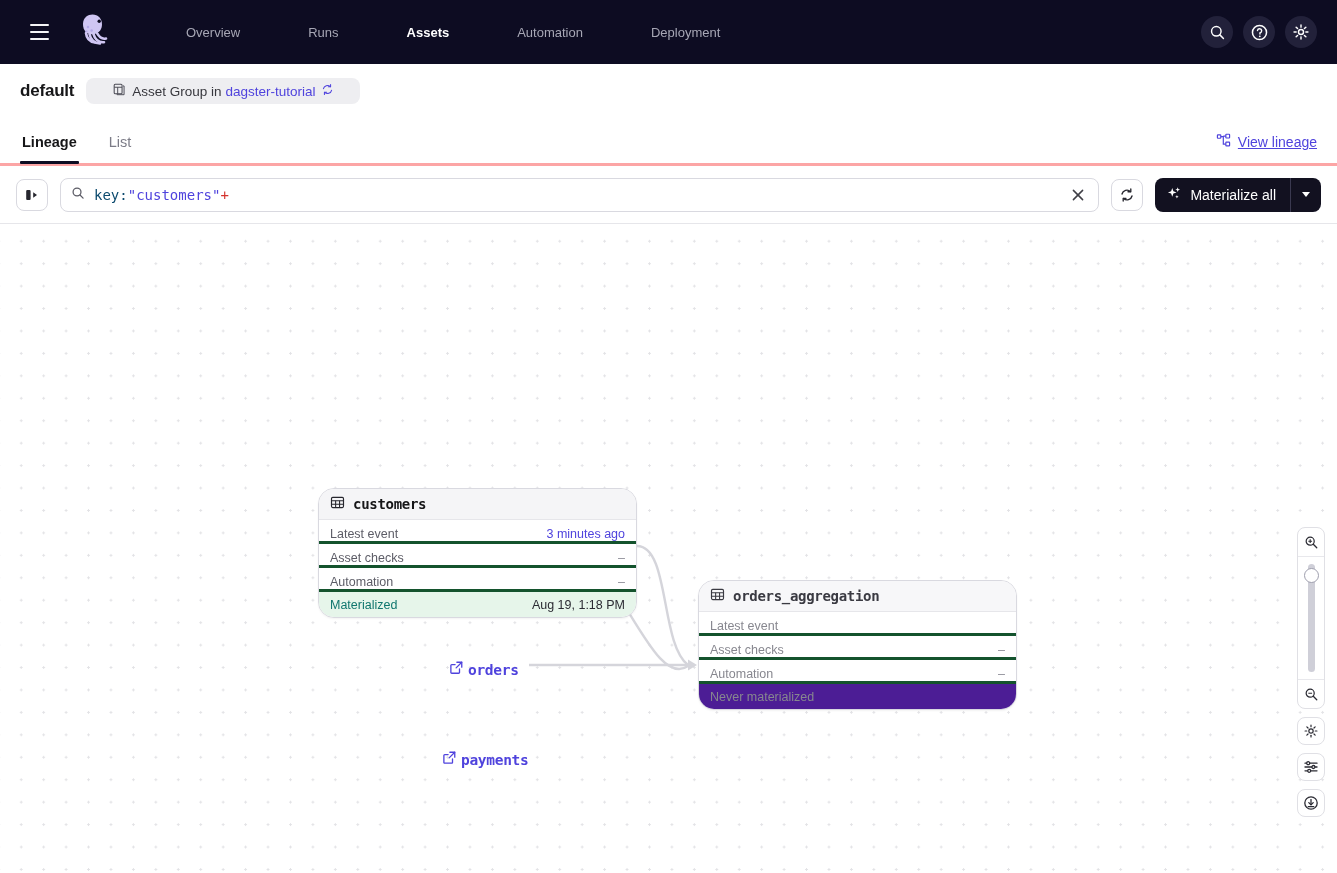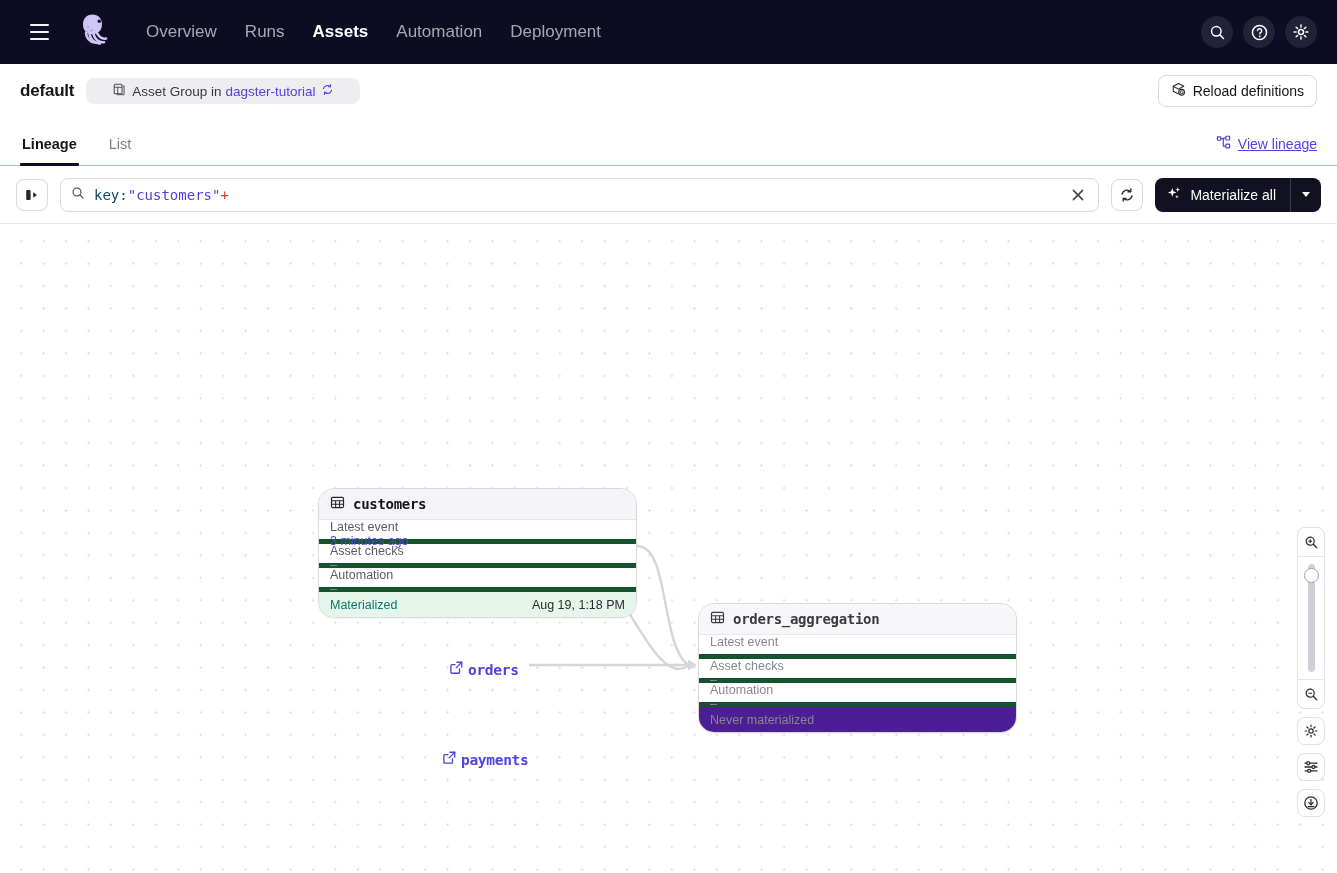--- a/index.html
+++ b/index.html
@@ -14,40 +14,40 @@
   
   .topnav {
     height: 64px; background: #0d0c22; display: flex; align-items: center;
     padding: 0 16px; position: relative;
   }
   .hamburger { width: 34px; height: 34px; display: flex; flex-direction: column;
     justify-content: center; align-items: center; gap: 5px; cursor: pointer; margin-left: 6px;}
   .hamburger span { display: block; width: 19px; height: 2px; background: #f5f5f7; border-radius: 1px; }
   .logo { width: 46px; height: 46px; margin-left: 12px; display: flex; align-items: center; justify-content: center; }
   .navlinks { display: flex; align-items: center; gap: 28px; margin-left: 32px; }
-  .navlink { color: #a7a7b5; font-size: 17px; cursor: pointer; white-space: nowrap; }
+  .navlink { color: #a7a7b5; font-size: 13px; cursor: pointer; white-space: nowrap; margin-left: 40px; }
   .navlink.active { color: #ffffff; font-weight: 700; }
   .nav-right { position: absolute; right: 20px; top: 0; height: 64px; display: flex; align-items: center; gap: 10px; }
   .circ-btn { width: 32px; height: 32px; border-radius: 50%; background: #22213a;
     display: flex; align-items: center; justify-content: center; cursor: pointer; }
 
   
   .crumbrow { height: 54px; background: #fff; display: flex; align-items: center;
     padding: 0 20px; position: relative; }
   .crumb-title { font-size: 17px; font-weight: 700; color: #161618; letter-spacing: -0.2px; }
   .pill { display: flex; align-items: center; gap: 6px; background: #eeeef1;
     border-radius: 8px; padding: 4px 26px; margin-left: 12px; cursor: pointer; }
   .pill-text { font-size: 13.5px; color: #37373d; white-space: nowrap; }
   .pill-link { color: #4f43dd; }
   .reload-btn { position: absolute; right: 20px; top: 11px; display: flex; align-items: center; gap: 7px;
     border: 1px solid #d9d9e0; border-radius: 8px; height: 32px; padding: 0 12px;
     background: #fff; cursor: pointer; font-size: 14px; color: #161618; }
 
   
-  .tabsrow { height: 48px; border-bottom: 1px solid #fca5a5; display: flex;
+  .tabsrow { height: 48px; border-bottom: 3px solid #fca5a5; display: flex;
     align-items: flex-end; padding: 0 20px; position: relative; background: #fff; }
   .tab { font-size: 14.5px; color: #7c7c87; padding: 0 2px 13px 2px; margin-right: 28px;
     cursor: pointer; position: relative; }
   .tab.active { color: #161618; font-weight: 700; }
   .tab.active::after { content: ""; position: absolute; left: 0; right: 0; bottom: -1px;
     height: 3px; background: #0d0c22; border-radius: 1px; }
   .viewlineage { position: absolute; right: 20px; bottom: 12px; display: flex;
     align-items: center; gap: 7px; color: #4f43dd; font-size: 14px; cursor: pointer; text-decoration: underline; }
 
   
@@ -78,22 +78,22 @@
     background-size: 22.45px 22.45px; background-position: 10px 6px; overflow: hidden; }
   .edges { position: absolute; inset: 0; pointer-events: none; }
 
   
   .node { position: absolute; border: 1px solid #d9d9e0; border-radius: 16px;
     background: #fff; box-shadow: 0 1px 2px rgba(0,0,0,.05); overflow: hidden; cursor: pointer; }
   .node-head { display: flex; align-items: center; gap: 8px; height: 31px; padding: 0 11px;
     background: #f5f5f7; border-bottom: 1px solid #e6e6ea; }
   .node-title { font-family: "DejaVu Sans Mono", monospace; font-size: 14px;
     font-weight: 700; color: #161618; letter-spacing: -0.3px; }
-  .node-row { display: flex; align-items: flex-start; justify-content: space-between;
-    height: 24px; padding: 0 11px; font-size: 12.5px; border-bottom: 5px solid #14532d; flex-direction: column; }
+  .node-row { display: flex; align-items: flex-end; justify-content: space-between;
+    height: 24px; padding: 0 11px; font-size: 12.5px; border-bottom: 3px solid #14532d; }
   .row-label { color: #5c5c66; }
   .row-val { color: #4f43dd; }
   .row-dash { color: #8d8d97; }
   .node-foot { display: flex; align-items: center; justify-content: space-between;
     height: 25px; padding: 0 11px; font-size: 12.5px; }
   .foot-green { background: #e6f5ea; }
   .foot-green .row-label { color: #0f766e; }
   .foot-green .row-val { color: #2b2b33; }
   .foot-gray { background: #4c1d95; }
   .foot-gray .row-label { color: #2b2b33; }
@@ -198,31 +198,20 @@
       <span class="pill-text"><span>Asset Group in</span> <span class="pill-link">dagster-tutorial</span></span>
       <span>
         <svg width="13" height="13" viewBox="0 0 16 16">
             <path d="M3 7 a5 5 0 0 1 8.4 -2.4" stroke="#4f43dd" stroke-width="1.3" fill="none" stroke-linecap="round"></path>
             <path d="M13 9 a5 5 0 0 1 -8.4 2.4" stroke="#4f43dd" stroke-width="1.3" fill="none" stroke-linecap="round"></path>
             <path d="M11.8 1.9 v2.8 h-2.8" stroke="#4f43dd" stroke-width="1.3" fill="none" stroke-linecap="round" stroke-linejoin="round"></path>
             <path d="M4.2 14.1 v-2.8 h2.8" stroke="#4f43dd" stroke-width="1.3" fill="none" stroke-linecap="round" stroke-linejoin="round"></path>
           </svg>
       </span>
     </div>
-    <div class="reload-btn">
-      <span>
-        <svg width="15" height="15" viewBox="0 0 16 16">
-            <path d="M8 1.6 L13.6 4.6 L8 7.6 L2.4 4.6 Z" stroke="#26262e" stroke-width="1.15" fill="none" stroke-linejoin="round"></path>
-            <path d="M2.4 4.6 v5.2 L8 12.8" stroke="#26262e" stroke-width="1.15" fill="none" stroke-linejoin="round"></path>
-            <circle cx="11.3" cy="11" r="3.1" stroke="#26262e" stroke-width="1.15" fill="#fff"></circle>
-            <path d="M12.9 11 a1.6 1.6 0 1 1 -0.6 -1.3" stroke="#26262e" stroke-width="1.05" fill="none" stroke-linecap="round"></path>
-          </svg>
-      </span>
-      <span>Reload definitions</span>
-    </div>
   </div>
 
   <div class="tabsrow">
     <div class="tab active">Lineage</div>
     <div class="tab">List</div>
     <div class="viewlineage">
       <span>
         <svg width="15" height="15" viewBox="0 0 16 16">
             <rect x="1.5" y="2" width="3.6" height="3.6" rx="0.6" stroke="#4f43dd" stroke-width="1.25" fill="none"></rect>
             <rect x="10.5" y="1.3" width="4" height="4" rx="0.6" stroke="#4f43dd" stroke-width="1.25" fill="none"></rect>
@@ -319,21 +308,21 @@
       <div class="node-row">
         <span class="row-label">Automation</span>
         <span class="row-dash">–</span>
       </div>
       <div class="node-foot foot-green">
         <span class="row-label">Materialized</span>
         <span class="row-val">Aug 19, 1:18 PM</span>
       </div>
     </div>
 
-    <div class="node dim" style="left:698px; top:379px; width:319px;">
+    <div class="node dim" style="left:698px; top:356px; width:319px;">
       <div class="node-head">
         <span>
           <svg width="15" height="15" viewBox="0 0 16 16">
               <rect x="1.6" y="2.6" width="12.8" height="10.8" rx="1.3" stroke="#3a3a42" stroke-width="1.25" fill="none"></rect>
               <line x1="1.6" y1="6.2" x2="14.4" y2="6.2" stroke="#3a3a42" stroke-width="1.15"></line>
               <line x1="1.6" y1="9.8" x2="14.4" y2="9.8" stroke="#3a3a42" stroke-width="1.15"></line>
               <line x1="6" y1="6.2" x2="6" y2="13.4" stroke="#3a3a42" stroke-width="1.15"></line>
               <line x1="10.2" y1="6.2" x2="10.2" y2="13.4" stroke="#3a3a42" stroke-width="1.15"></line>
             </svg>
         </span>

